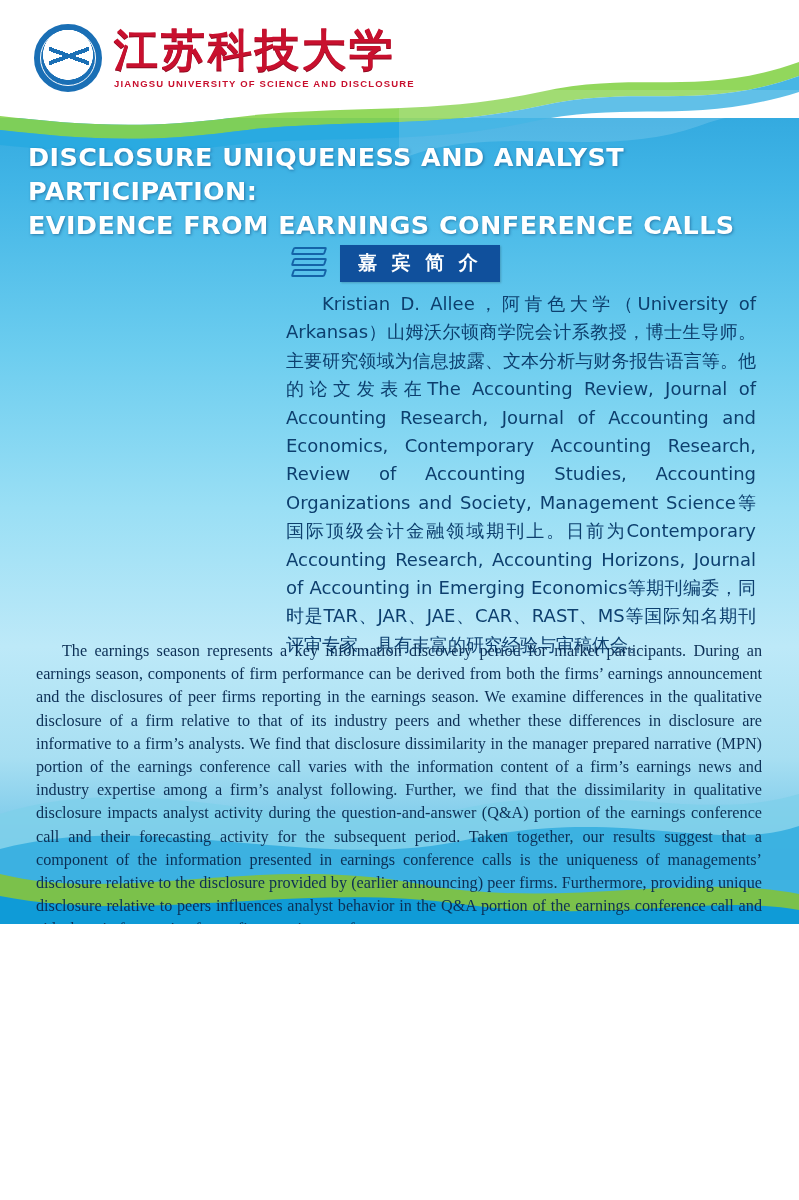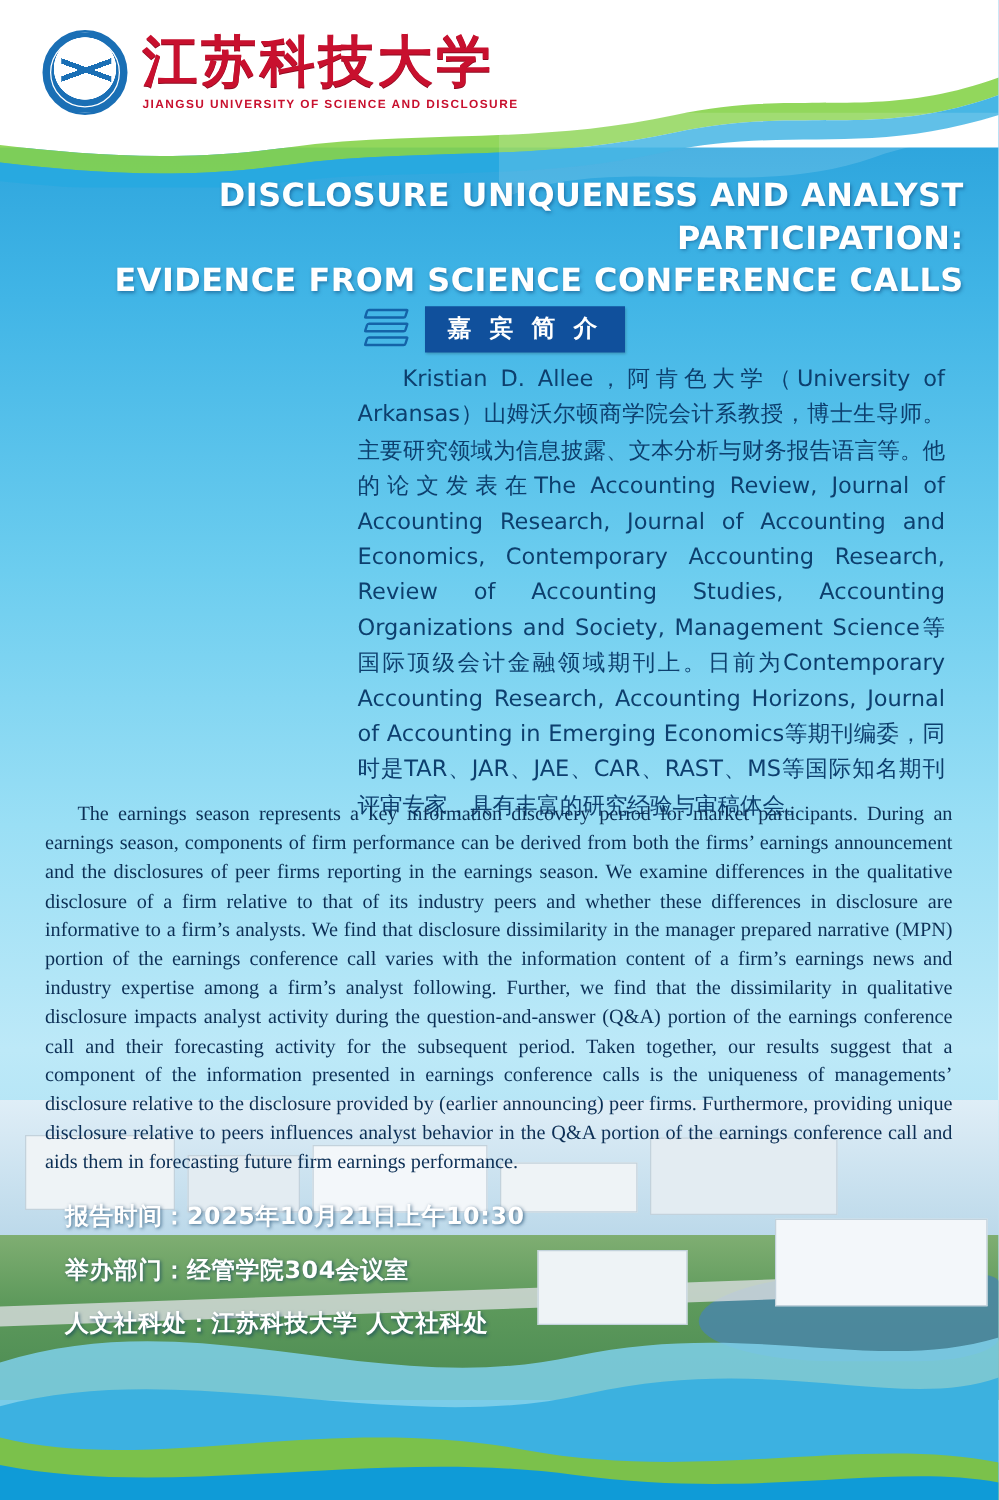--- a/index.html
+++ b/index.html
@@ -4,21 +4,21 @@
 <style>
   * { box-sizing: border-box; margin: 0; padding: 0; }
   html, body {
     width: 799px; height: 1200px;
     font-family: "Liberation Sans", sans-serif;
     background: #ffffff;
     overflow: hidden;
   }
   .poster {
     position: relative;
-    width: 799px; height: 1200px;
+    width: 799px; height: 924px;
     overflow: hidden;
     background: linear-gradient(180deg, #1b8fd0 0%, #2ba3dc 8%, #41b5e6 20%, #6ccdef 38%, #9adff5 55%, #bde9f8 70%, #a8dff2 82%, #6fc4e8 92%, #2f9fd6 100%);
     text-decoration: underline;
   }
 
   
   .header {
     position: absolute; top: 0; left: 0; width: 799px; height: 118px;
     background: #ffffff;
     z-index: 6;
@@ -57,21 +57,21 @@
     text-shadow: 0 1px 0 #8c0a20;
   }
   .logo-en {
     font-size: 9.5px; color: #c8102e; letter-spacing: 1.15px;
     margin-top: 4px; font-weight: bold;
   }
 
   
   .title-block {
     position: absolute; top: 140px; left: 0; width: 799px;
-    text-align: right; z-index: 8; padding: 0 28px;
+    text-align: left; z-index: 8; padding: 0 28px;
   }
   .title-line {
     font-family: "DejaVu Sans", sans-serif;
     font-size: 25.5px; font-weight: bold; color: #ffffff;
     letter-spacing: 0.4px; line-height: 34px;
     text-shadow: 1px 1px 3px rgba(12,70,120,0.55);
   }
 
   
   .sec-head {
@@ -257,21 +257,21 @@
       <div class="seal-ring"></div>
     </div>
     <div class="logo-text">
       <div class="logo-cn">江苏科技大学</div>
       <div class="logo-en">JIANGSU UNIVERSITY OF SCIENCE AND DISCLOSURE</div>
     </div>
   </div>
 
   <div class="title-block">
     <div class="title-line">DISCLOSURE UNIQUENESS AND ANALYST PARTICIPATION:</div>
-    <div class="title-line">EVIDENCE FROM SCIENCE CONFERENCE CALLS</div>
+    <div class="title-line">EVIDENCE FROM EARNINGS CONFERENCE CALLS</div>
   </div>
 
   <div class="sec-head" id="guest-head">
     <span class="stack-icon">
         <i></i>
         <i></i>
         <i></i>
       </span>
     <span class="sec-label">嘉 宾 简 介</span>
   </div>

